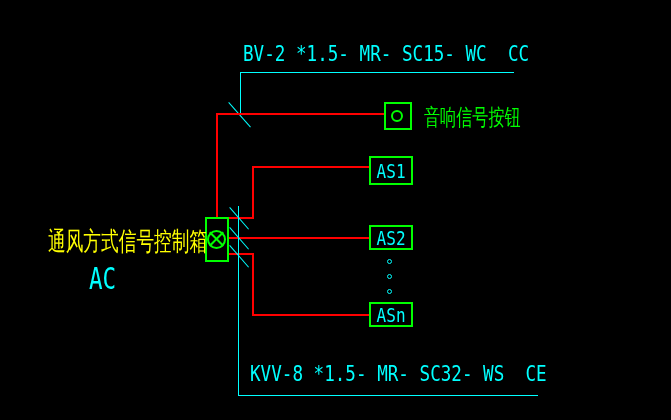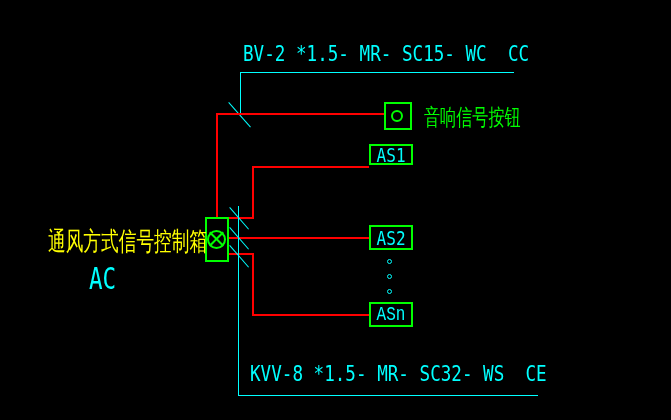--- a/index.html
+++ b/index.html
@@ -64,27 +64,27 @@
   <div class="xline" style="left:191px;top:238px;transform:rotate(45deg);"></div>
   <div class="xline" style="left:191px;top:238px;transform:rotate(-45deg);"></div>
 
   <div class="cnYellow" style="left:32px;top:227px;">通风方式信号控制箱</div>
   <div class="acText" style="left:73px;top:264px;">AC</div>
 
   <div class="gbox" style="left:368px;top:102px;width:28px;height:28px;"></div>
   <div class="ring" style="left:375px;top:110px;width:12px;height:12px;border:2px solid #00ff00;"></div>
   <div class="cnGreen" style="left:408px;top:104px;">音响信号按钮</div>
 
-  <div class="gbox" style="left:353px;top:144px;width:44px;height:21px;">
+  <div class="gbox" style="left:353px;top:156px;width:44px;height:29px;">
     <span class="asText">AS1</span>
   </div>
   <div class="gbox" style="left:353px;top:225px;width:44px;height:25px;">
     <span class="asText">AS2</span>
   </div>
-  <div class="gbox" style="left:353px;top:302px;width:44px;height:25px;font-family:Liberation Mono, monospace;">
+  <div class="gbox" style="left:353px;top:302px;width:44px;height:25px;">
     <span class="asText">ASn</span>
   </div>
 
   <div class="dot" style="left:371px;top:259px;"></div>
   <div class="dot" style="left:371px;top:274px;"></div>
   <div class="dot" style="left:371px;top:289px;"></div>
 
   <div class="cadText" style="left:234px;top:362px;">KVV-8 *1.5- MR- SC32- WS  CE</div>
   <div class="hline cyanbg" style="left:222px;top:395px;width:300px;height:1px;"></div>
 

